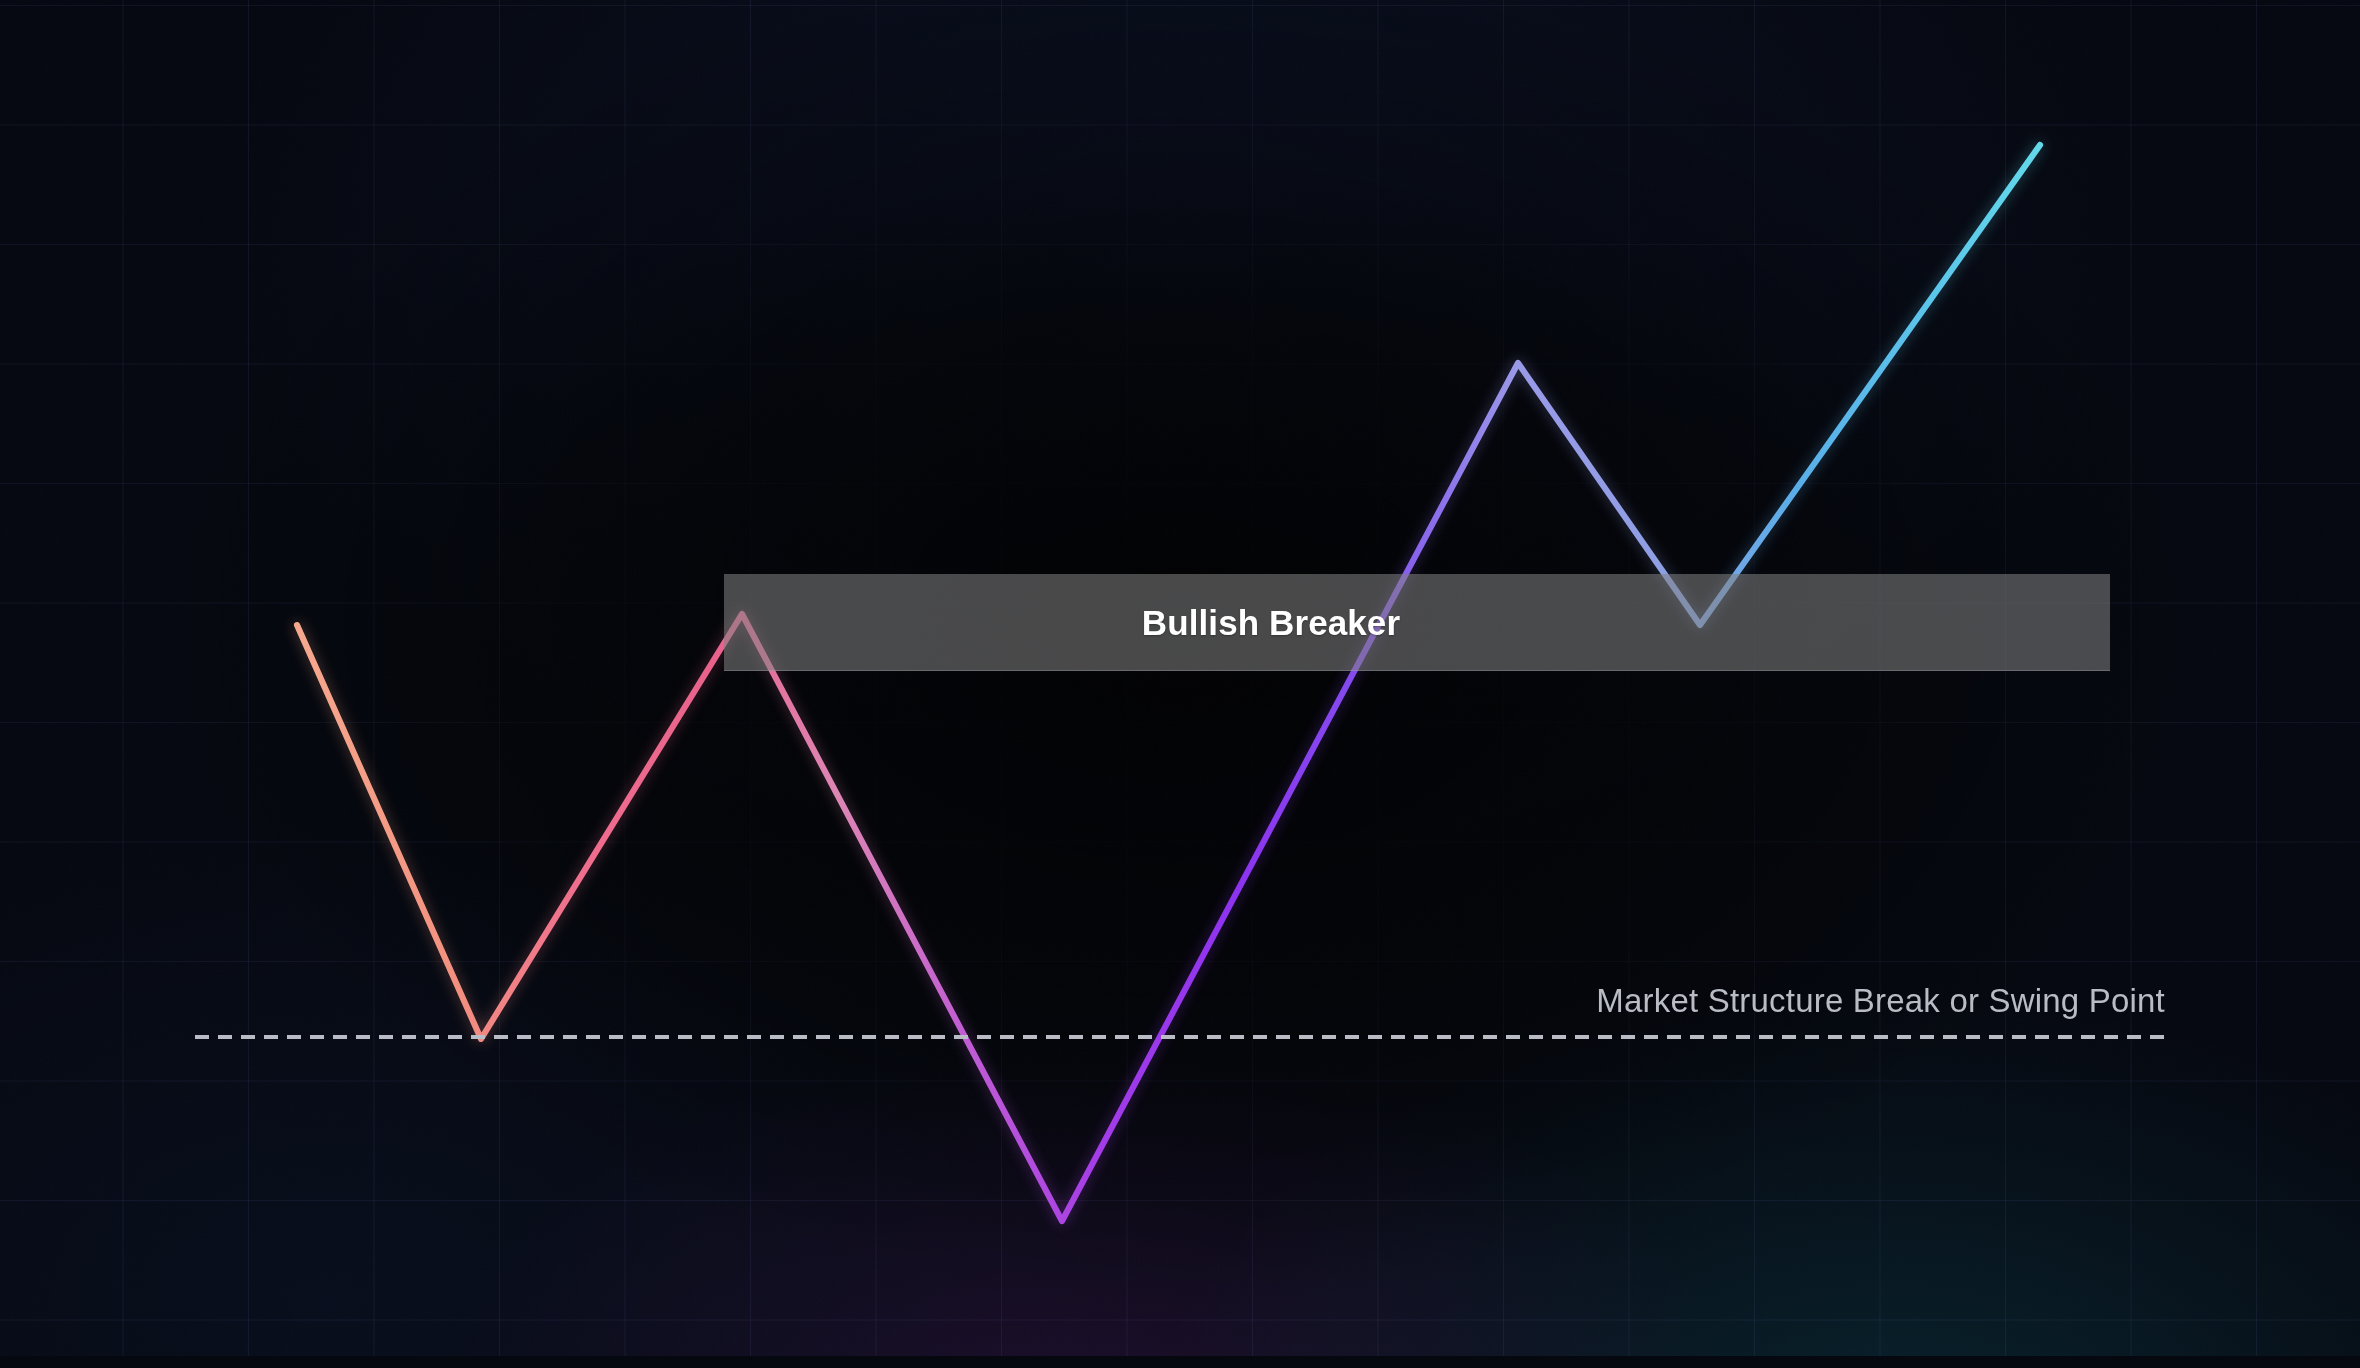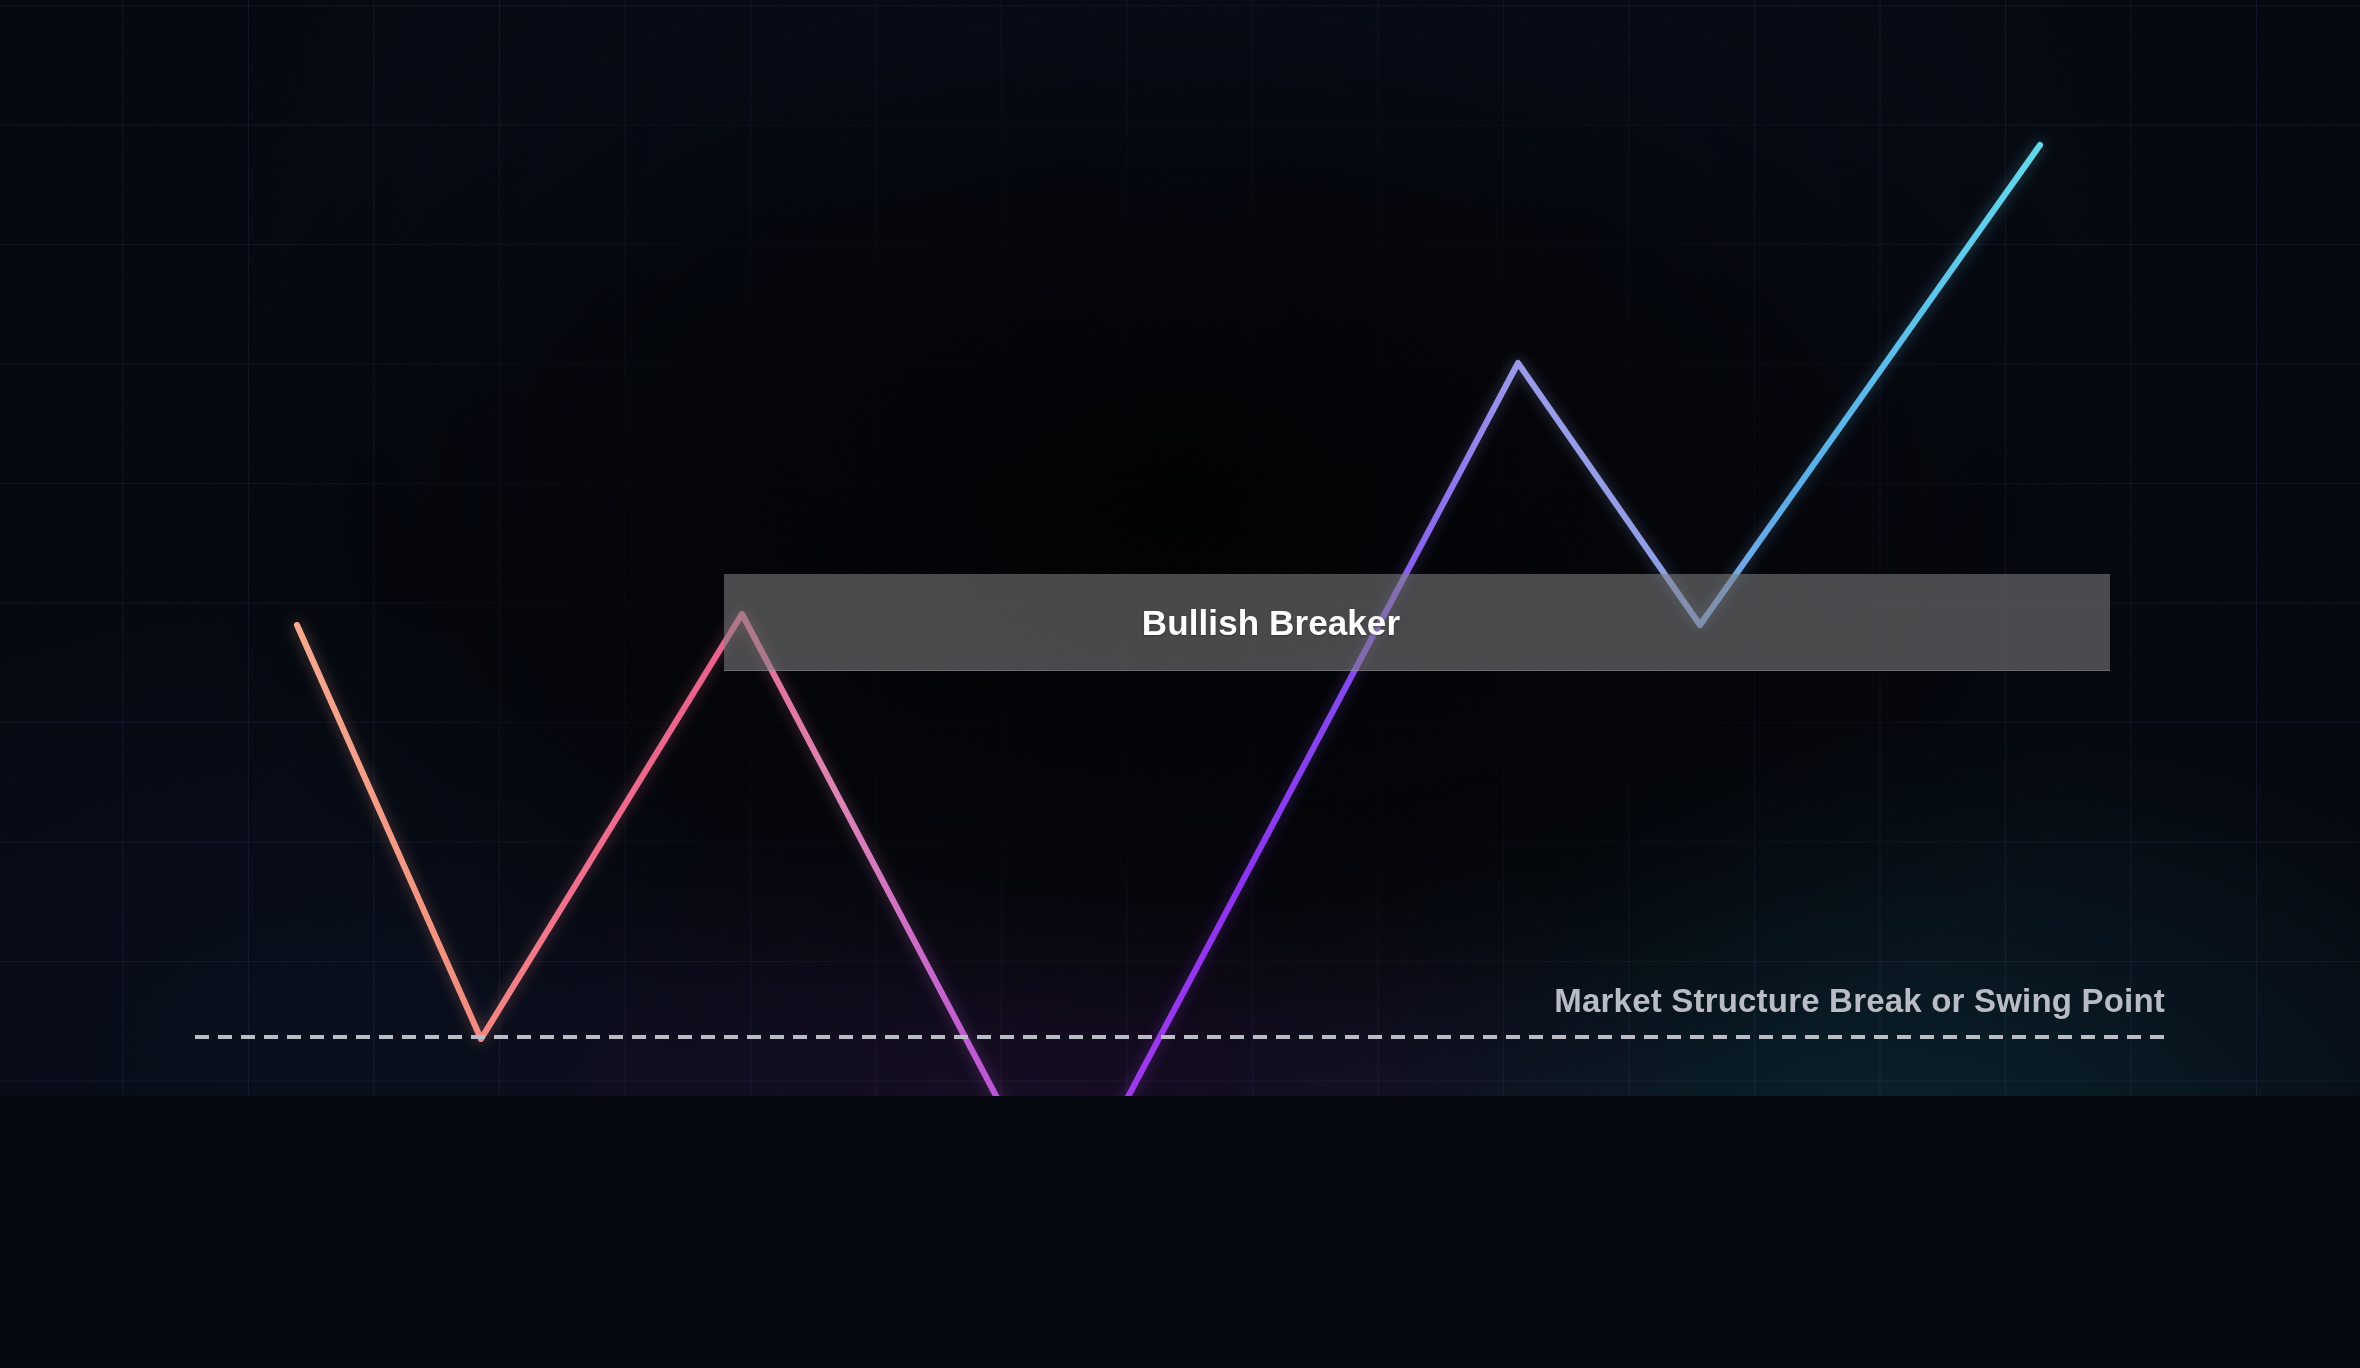--- a/index.html
+++ b/index.html
@@ -92,29 +92,29 @@
     white-space: nowrap;
   }
 
   
   .msb-label {
     position: absolute;
     right: 195px;
     top: 982px;
     color: #b9bcc4;
     font-size: 33px;
-    font-weight: bold;
+    font-weight: normal;
     letter-spacing: 0.2px;
     white-space: nowrap;
   }
 </style>
 </head>
 <body>
 
-<div id="stage" style="width: 2360px; height: 1096px;">
+<div id="stage" style="width: 2360px; height: 1356px;">
 
   <div class="bg-base"></div>
   <div class="bg-grid"></div>
   <div class="bg-grid-fade"></div>
   <div class="bg-vignette"></div>
 
   <svg class="bg-noise" width="2360" height="1368" xmlns="http://www.w3.org/2000/svg">
     <defs>
       <filter id="noiseFilter">
         <feTurbulence type="fractalNoise" baseFrequency="0.85" numOctaves="3" stitchTiles="stitch"></feTurbulence>

